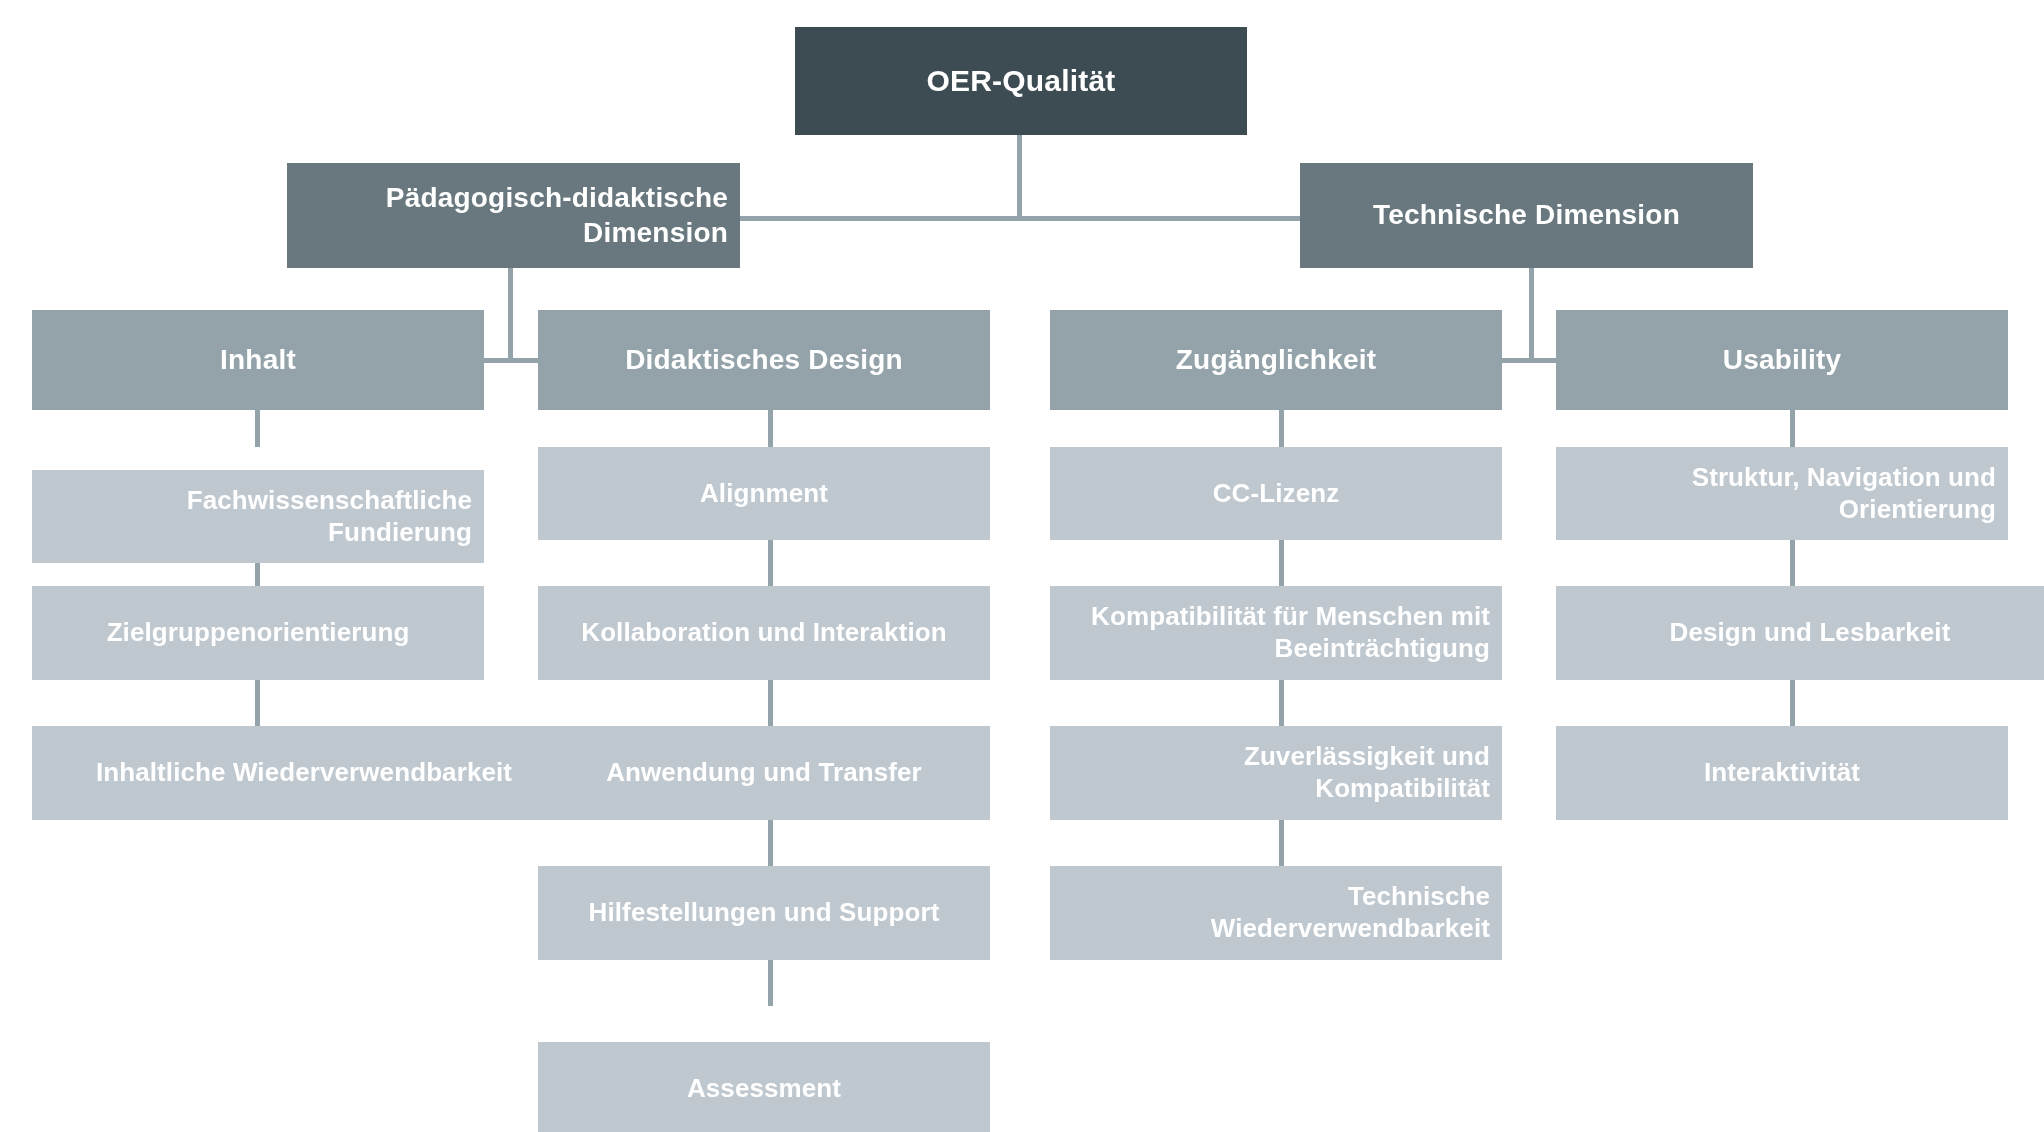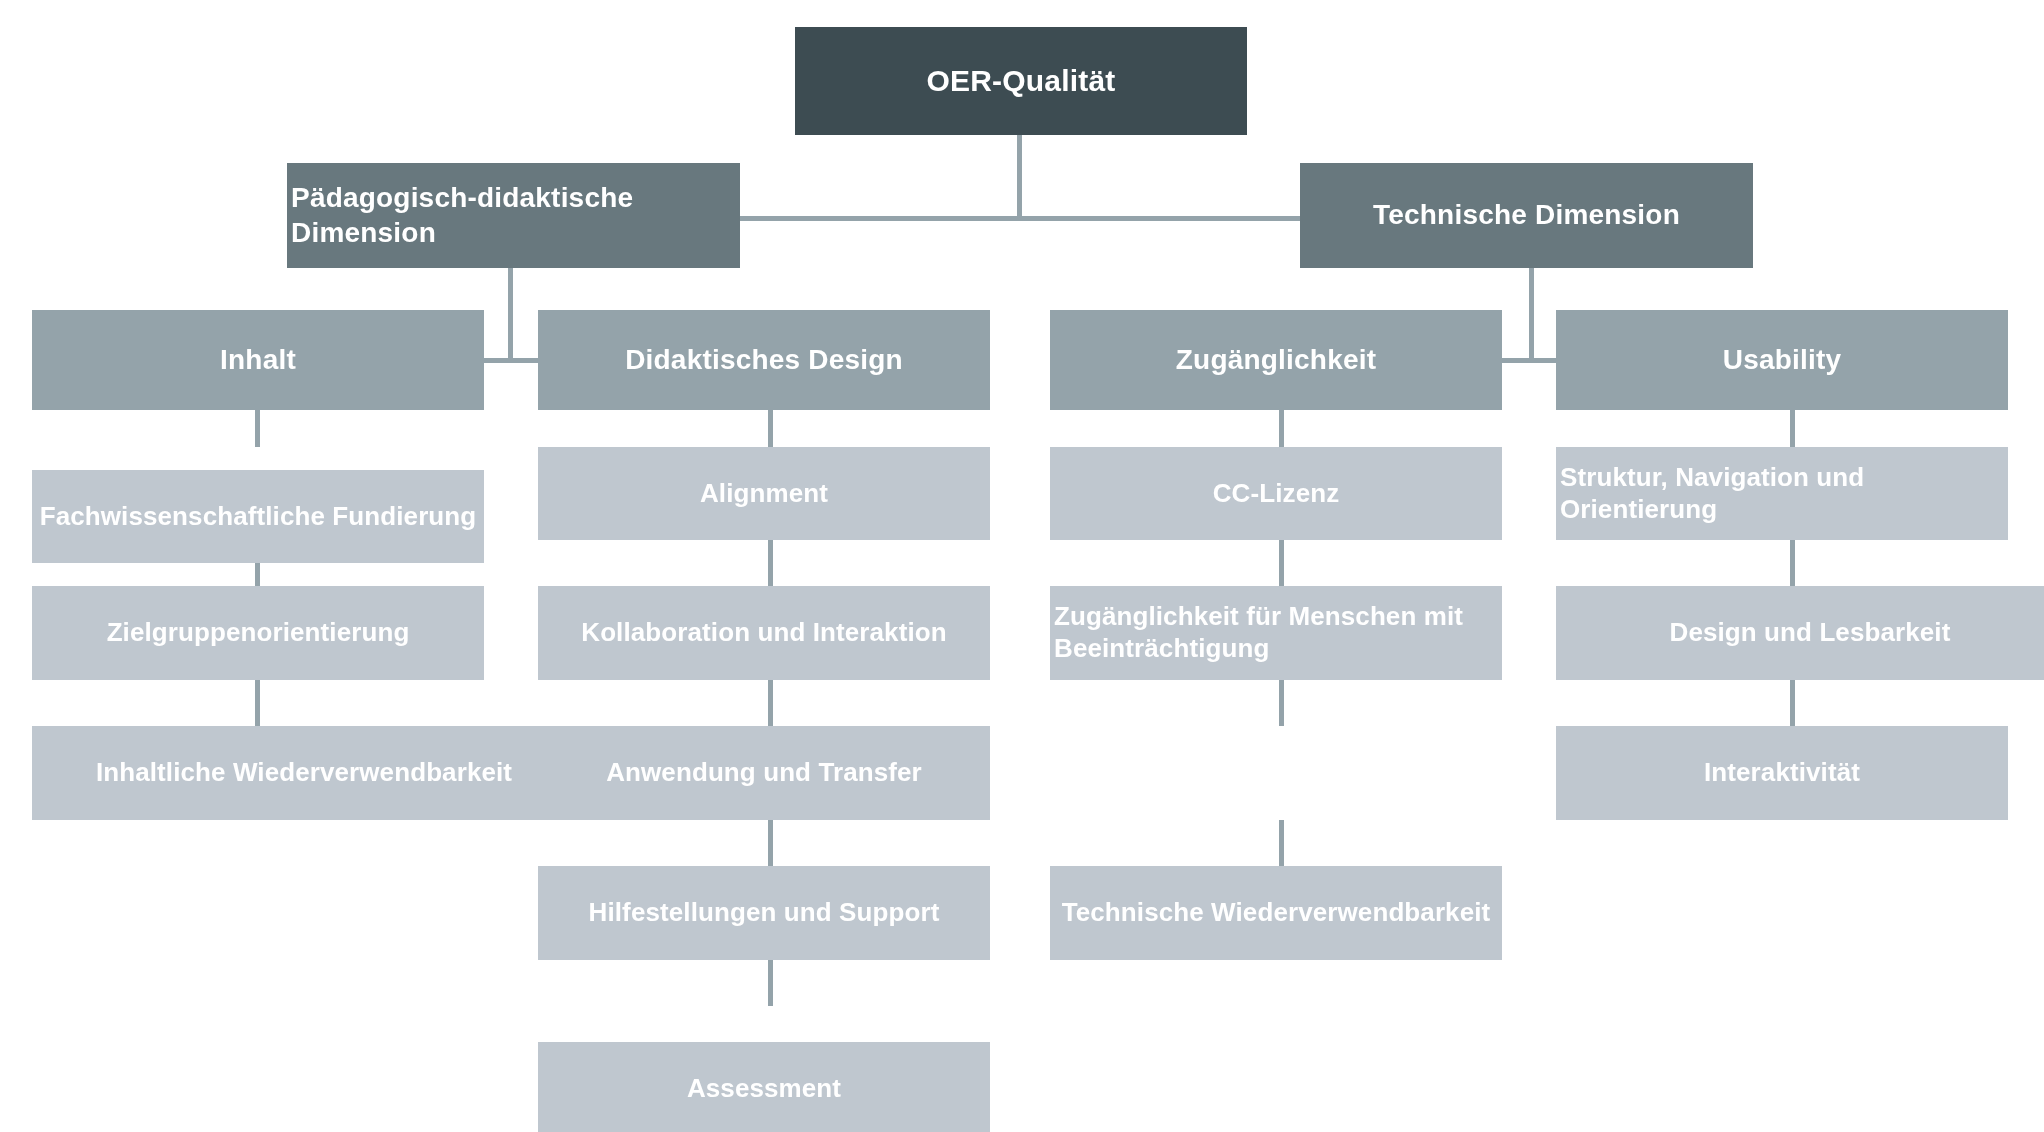--- a/index.html
+++ b/index.html
@@ -16,26 +16,26 @@
     width: 2044px;
     height: 1132px;
     background: #ffffff;
     overflow: hidden;
   }
   .node {
     position: absolute;
     display: flex;
     align-items: center;
     justify-content: center;
-    text-align: left;
+    text-align: right;
     color: #ffffff;
     font-weight: bold;
     line-height: 1.22;
     box-sizing: border-box;
-    padding: 4px 4px;
+    padding: 4px 12px;
     z-index: 3;
   }
   .lvl-root {
     background: #3d4c52;
     font-size: 30px;
     letter-spacing: 0.2px;
   }
   .lvl-dim {
     background: #68787e;
     font-size: 28px;
@@ -108,20 +108,21 @@
   <div class="node lvl-leaf" style="left:32px; top:586px; width:452px; height:94px;">Zielgruppenorientierung</div>
   <div class="node lvl-leaf" style="left:32px; top:726px; width:544px; height:94px;">Inhaltliche Wiederverwendbarkeit</div>
 
   <div class="node lvl-leaf" style="left:538px; top:447px; width:452px; height:93px;">Alignment</div>
   <div class="node lvl-leaf" style="left:538px; top:586px; width:452px; height:94px;">Kollaboration und Interaktion</div>
   <div class="node lvl-leaf" style="left:538px; top:726px; width:452px; height:94px;">Anwendung und Transfer</div>
   <div class="node lvl-leaf" style="left:538px; top:866px; width:452px; height:94px;">Hilfestellungen und Support</div>
   <div class="node lvl-leaf" style="left:538px; top:1006px; width:452px; height:94px;margin-top:36px;">Assessment</div>
 
   <div class="node lvl-leaf" style="left:1050px; top:447px; width:452px; height:93px;">CC-Lizenz</div>
-  <div class="node lvl-leaf" style="left:1050px; top:586px; width:452px; height:94px;">Zugänglichkeit für Menschen mit Beeinträchtigung</div>
+  <div class="node lvl-leaf" style="left:1050px; top:586px; width:452px; height:94px;">Kompatibilität für Menschen mit Beeinträchtigung</div>
+  <div class="node lvl-leaf" style="left:1050px; top:726px; width:452px; height:94px;">Zuverlässigkeit und Kompatibilität</div>
   <div class="node lvl-leaf" style="left:1050px; top:866px; width:452px; height:94px;">Technische Wiederverwendbarkeit</div>
 
   <div class="node lvl-leaf" style="left:1556px; top:447px; width:452px; height:93px;">Struktur, Navigation und Orientierung</div>
   <div class="node lvl-leaf" style="left:1556px; top:586px; width:508px; height:94px;">Design und Lesbarkeit</div>
   <div class="node lvl-leaf" style="left:1556px; top:726px; width:452px; height:94px;">Interaktivität</div>
 
 </div>
 
 </body></html>

